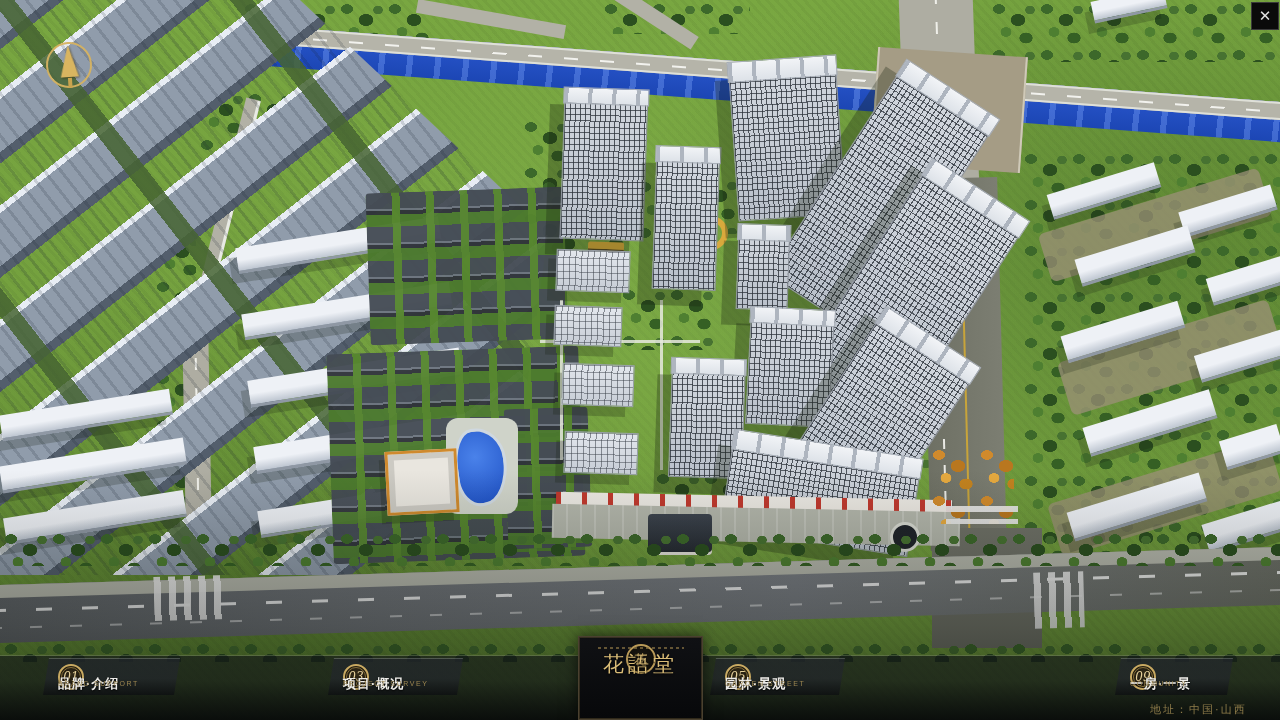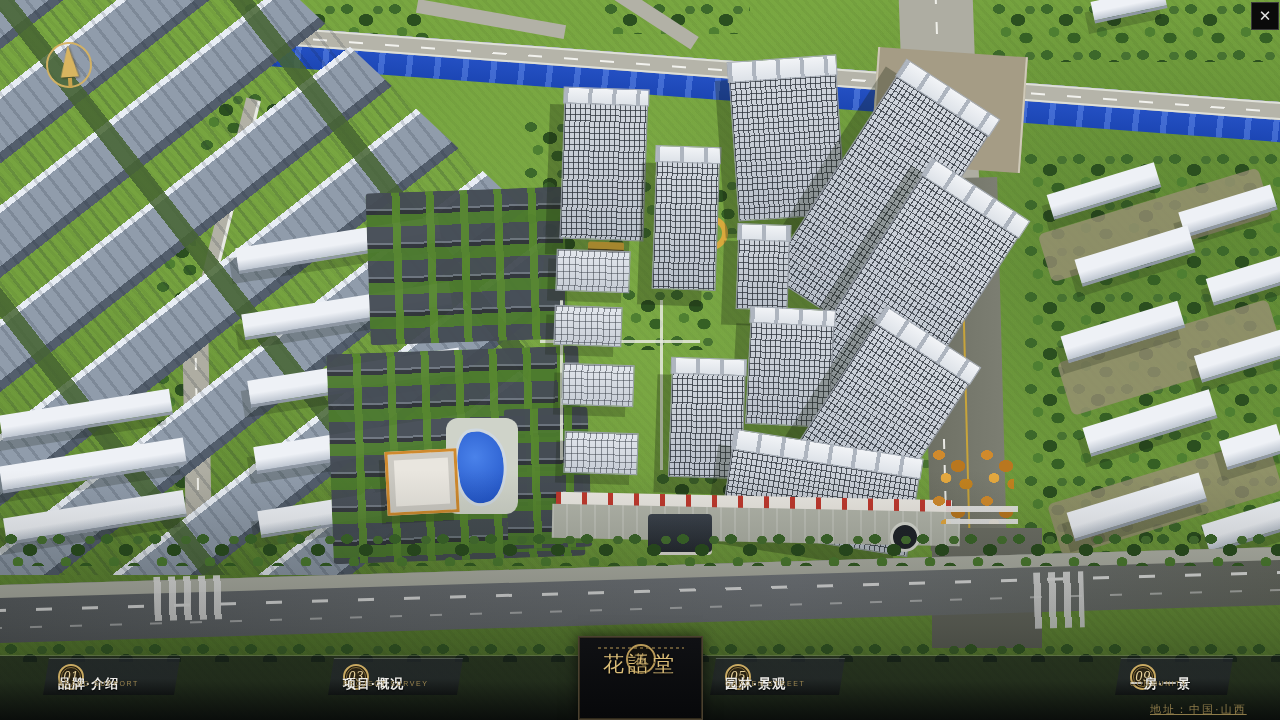--- a/index.html
+++ b/index.html
@@ -131,21 +131,21 @@
     background:linear-gradient(180deg,#101114,#07080a);border:1px solid #4a4130;
     box-shadow:inset 0 0 0 1px rgba(170,140,75,.25), 0 0 14px rgba(0,0,0,.65);
     display:flex;flex-direction:column;align-items:center;padding-top:7px;}
   .emblem{position:relative;width:30px;height:30px;border:2px solid #b99a58;border-radius:50%;
     background:radial-gradient(circle at 50% 45%, #1d1a12, #0a0906);
     color:#c9ab66;font-size:13px;line-height:27px;text-align:center;font-family:"DejaVu Serif",serif;}
   .logoCn{position:relative;margin-top:6px;color:#d9bc77;font-size:21px;letter-spacing:4px;
     font-family:"DejaVu Serif",serif;text-shadow:0 1px 2px #000;}
   .logoRule{position:relative;margin-top:3px;width:86px;height:2px;
     background:repeating-linear-gradient(90deg,#8a7443 0 3px,transparent 3px 6px);opacity:.7;}
-  .addr{left:1150px;top:702px;color:#8f7c4a;font-size:11px;letter-spacing:2px;white-space:nowrap;text-decoration:underline;}
+  .addr{left:1150px;top:702px;color:#8f7c4a;font-size:11px;letter-spacing:2px;white-space:nowrap;}
 </style>
 </head>
 <body>
 
 <div id="stage">
 
   <div class="ground"></div>
 
   <div class="grove" style="left:240px;top:0;width:190px;height:52px"></div>
   <div class="grove" style="left:600px;top:0;width:150px;height:34px"></div>

